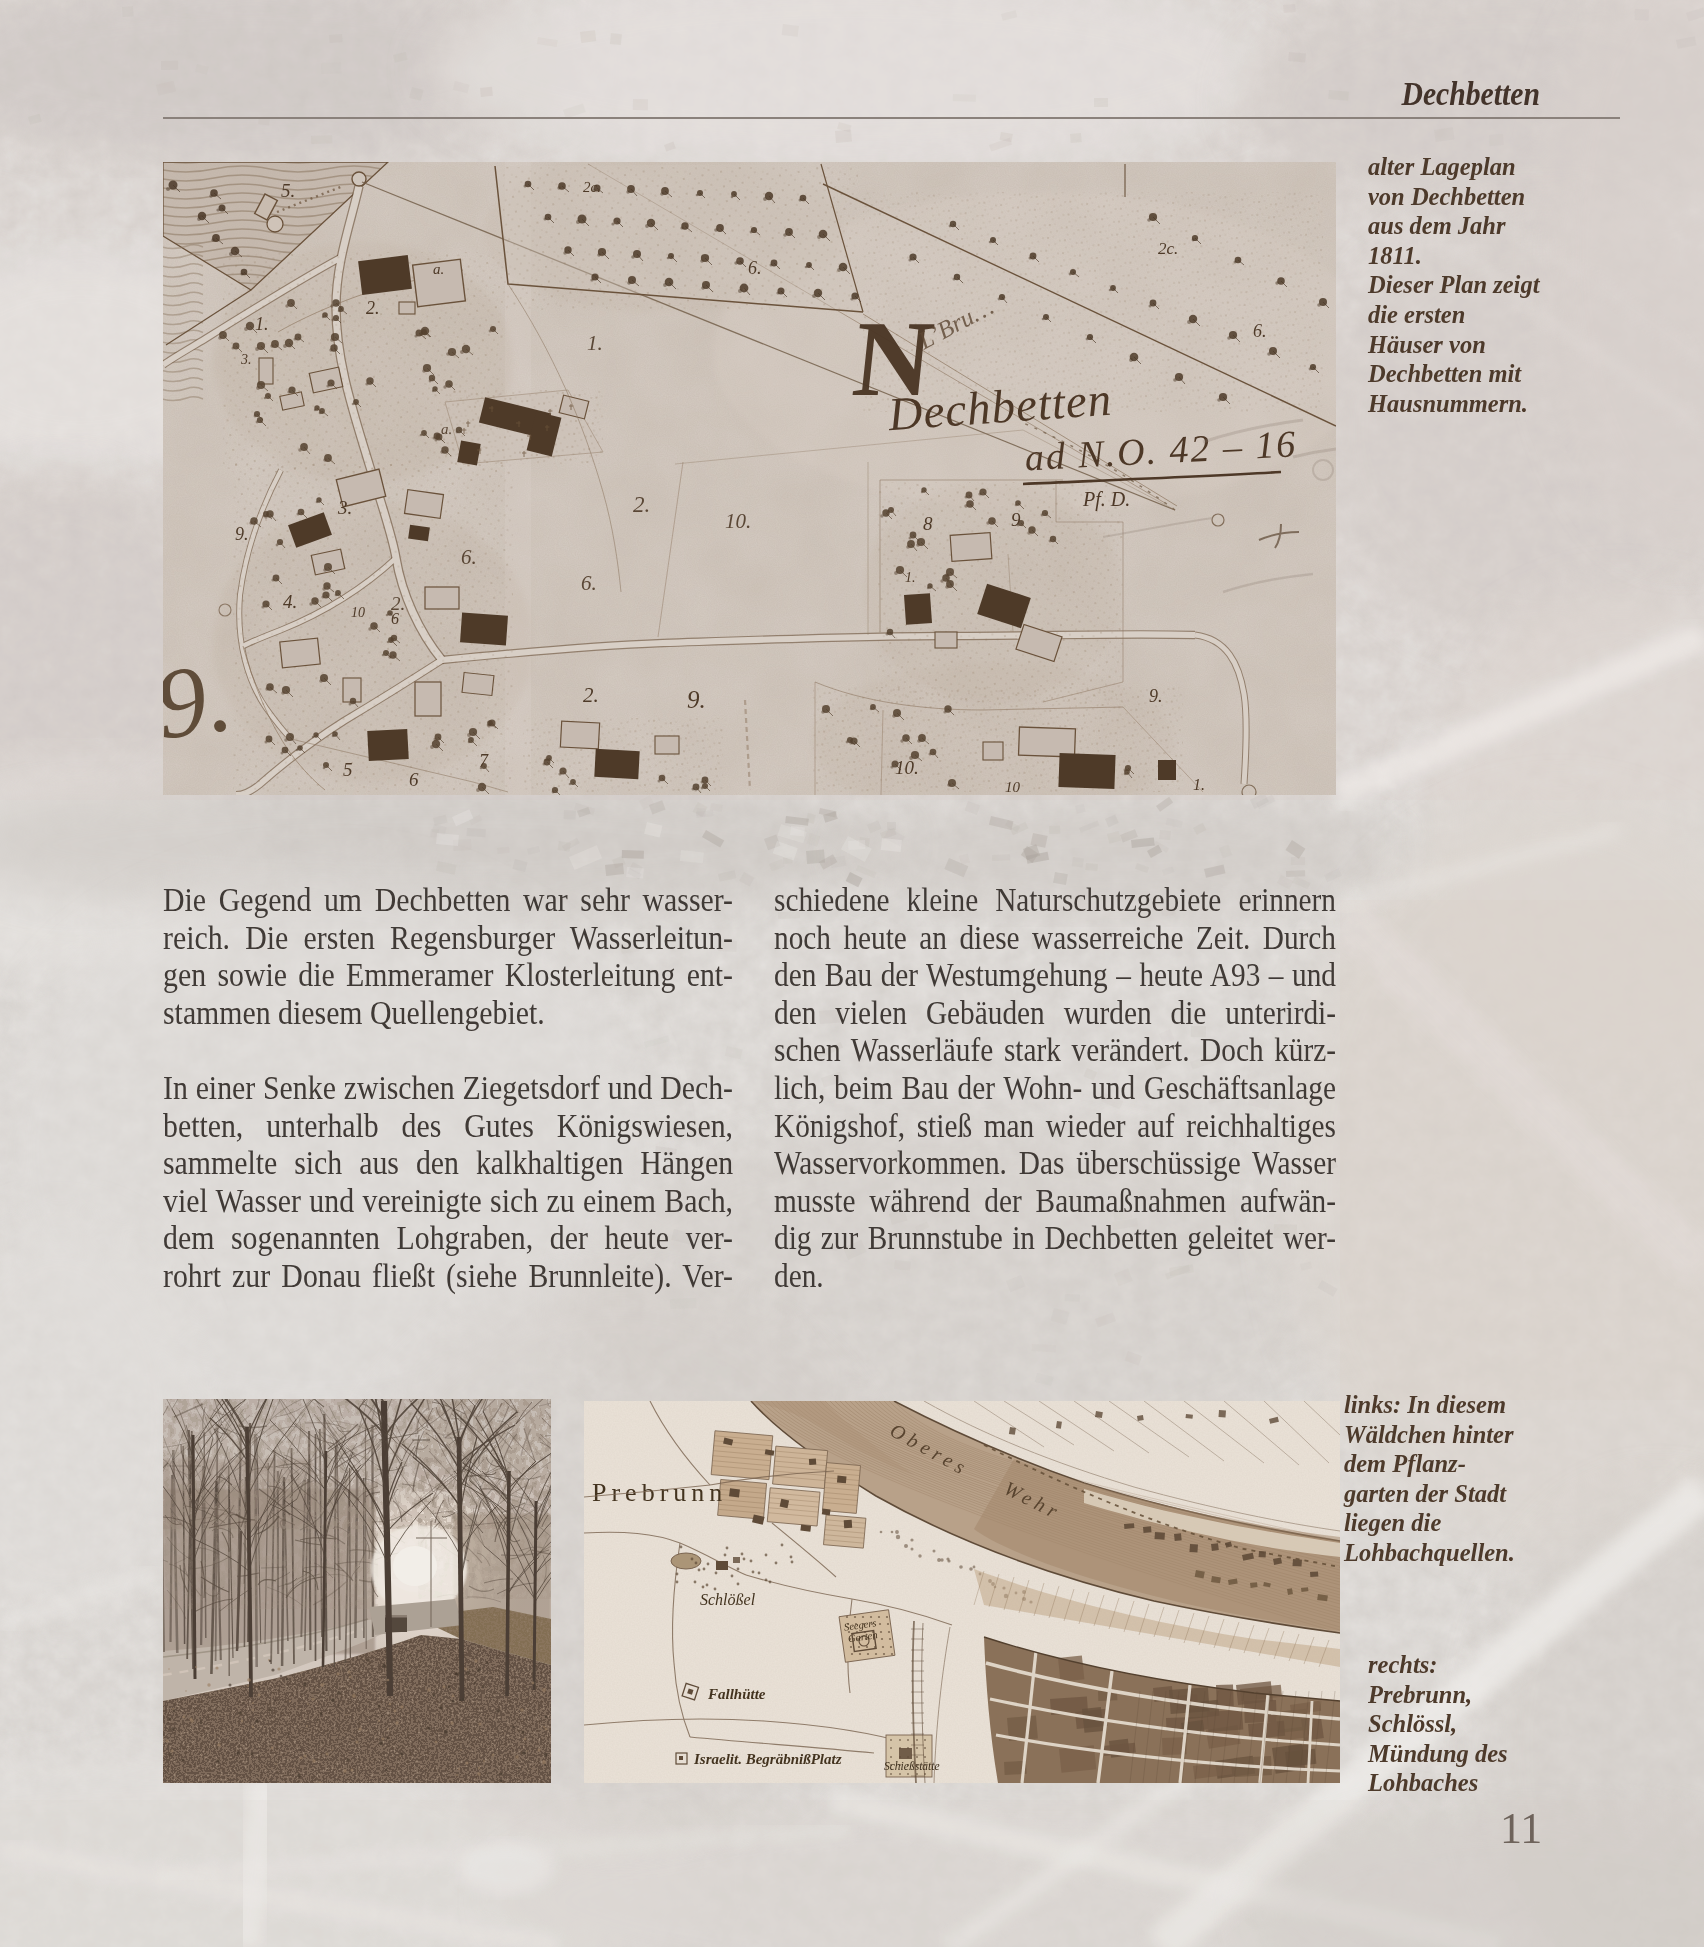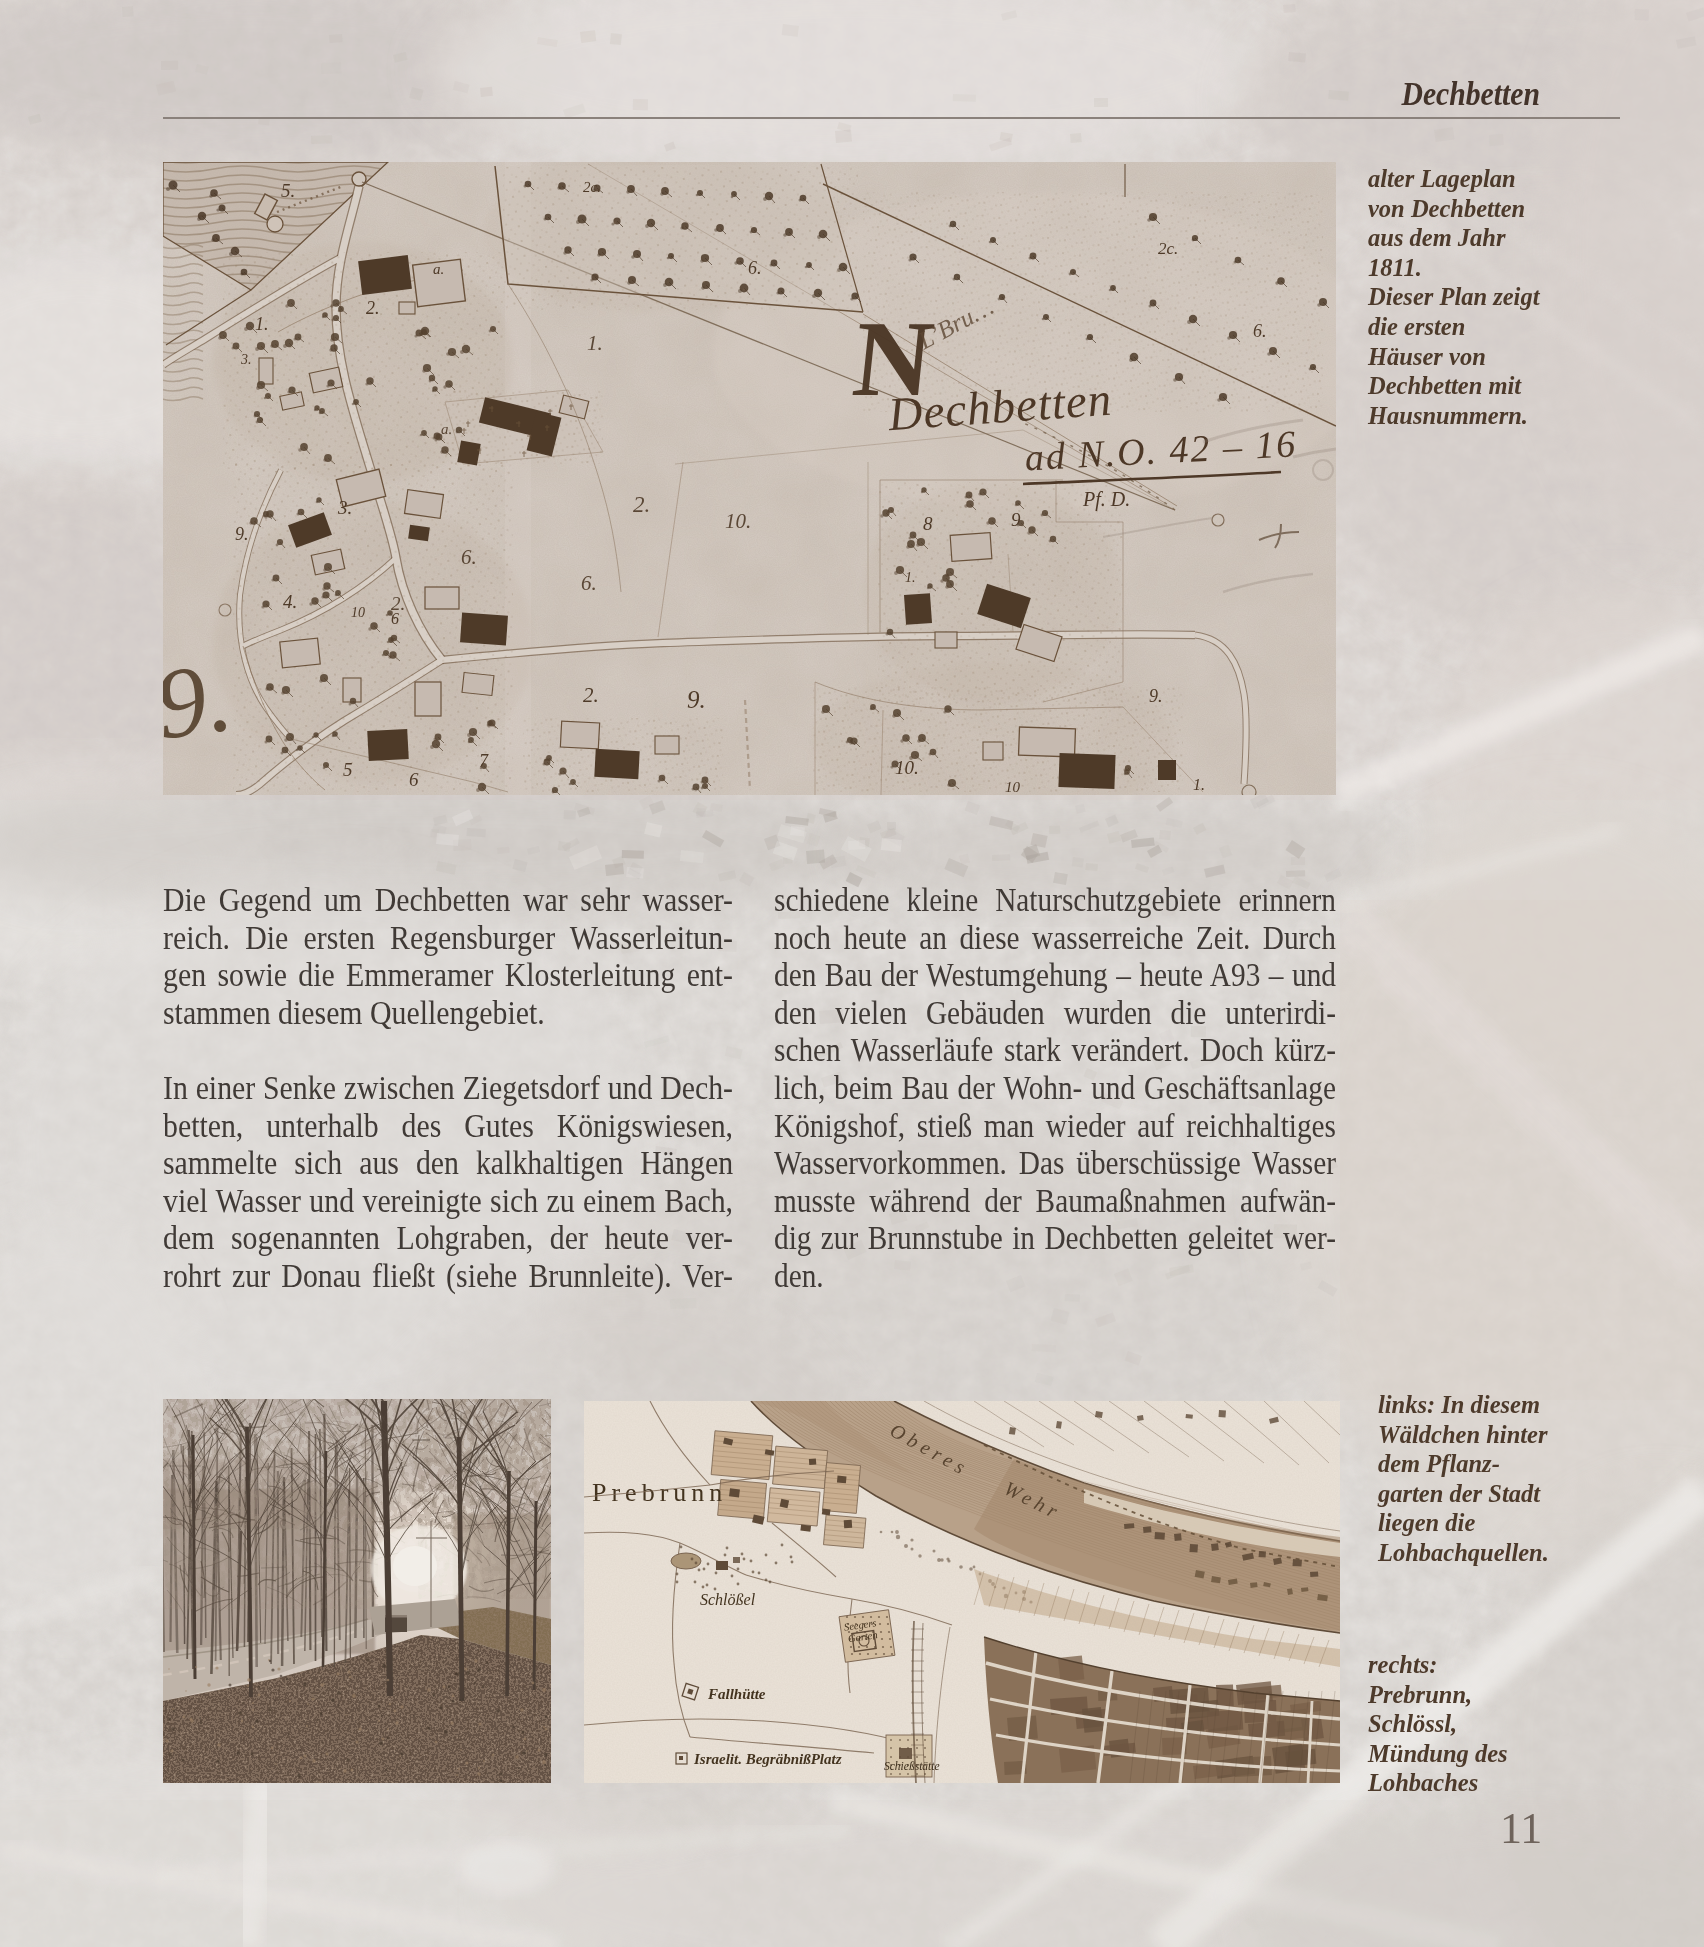--- a/index.html
+++ b/index.html
@@ -1078,21 +1078,21 @@
       <g opacity="0.28" stroke="#8d7e72" fill="none">
         <path d="M1040,280 C1070,270 1110,262 1140,258" stroke-width="3"></path>
         <path d="M1130,295 C1150,290 1165,288 1173,287" stroke-width="3"></path>
         <circle cx="1160" cy="308" r="10" stroke-width="2"></circle>
         <path d="M940,375 C980,368 1020,360 1050,356" stroke-width="2"></path>
         <path d="M1060,430 C1090,420 1120,415 1150,412" stroke-width="2.5"></path>
       </g>
       <path d="M1096,378 C1110,372 1125,370 1136,370 M1118,362 C1118,372 1116,380 1112,386" stroke="#5d4733" stroke-width="2" fill="none" opacity="0.7"></path>
     </svg></div>
 
-<div class="abs cap" style="left:1368px;top:164px;width:320px;font-family:Liberation Serif, serif;">
+<div class="abs cap" style="left:1368px;top:152px;width:320px;font-family:Liberation Serif, serif;">
 alter Lageplan<br>von Dechbetten<br>aus dem Jahr<br>1811.<br>Dieser Plan zeigt<br>die ersten<br>Häuser von<br>Dechbetten mit<br>Hausnummern.
 </div>
 
 <div class="abs bodycol" style="left:163px;top:881px;width:650px;transform:scaleX(0.877);">
 <div>Die Gegend um Dechbetten war sehr wasser-</div>
 <div>reich. Die ersten Regensburger Wasserleitun-</div>
 <div>gen sowie die Emmeramer Klosterleitung ent-</div>
 <div class="last">stammen diesem Quellengebiet.</div>
 <div class="gap"></div>
 <div>In einer Senke zwischen Ziegetsdorf und Dech-</div>
@@ -2332,21 +2332,21 @@
       <path d="M327,312 l13,0" stroke="#5f4b38" stroke-width="0.9" opacity="0.5"></path>
       <path d="M327,322 l13,0" stroke="#5f4b38" stroke-width="0.9" opacity="0.5"></path>
       <path d="M327,333 l13,0" stroke="#5f4b38" stroke-width="0.9" opacity="0.5"></path>
       <path d="M327,344 l13,0" stroke="#5f4b38" stroke-width="0.9" opacity="0.5"></path>
       <path d="M327,354 l13,0" stroke="#5f4b38" stroke-width="0.9" opacity="0.5"></path>
       <path d="M327,364 l13,0" stroke="#5f4b38" stroke-width="0.9" opacity="0.5"></path>
       <path d="M327,375 l13,0" stroke="#5f4b38" stroke-width="0.9" opacity="0.5"></path>
       <path d="M366,226 C358,272 352,322 350,382" stroke="#7a6450" stroke-width="1" fill="none" opacity="0.6"></path>
     </svg></div>
 
-<div class="abs cap" style="left:1378px;top:1390px;width:320px;">
+<div class="abs cap" style="left:1344px;top:1390px;width:320px;">
 links: In diesem<br>Wäldchen hinter<br>dem Pflanz-<br>garten der Stadt<br>liegen die<br>Lohbachquellen.
 </div>
 
 <div class="abs cap" style="left:1368px;top:1650px;width:320px;">
 rechts:<br>Prebrunn,<br>Schlössl,<br>Mündung des<br>Lohbaches
 </div>
 
 <div class="abs" style="left:1500px;top:1803px;width:60px;text-align:left;font-size:44px;color:#6e635b;">11</div>
 
 </body></html>

